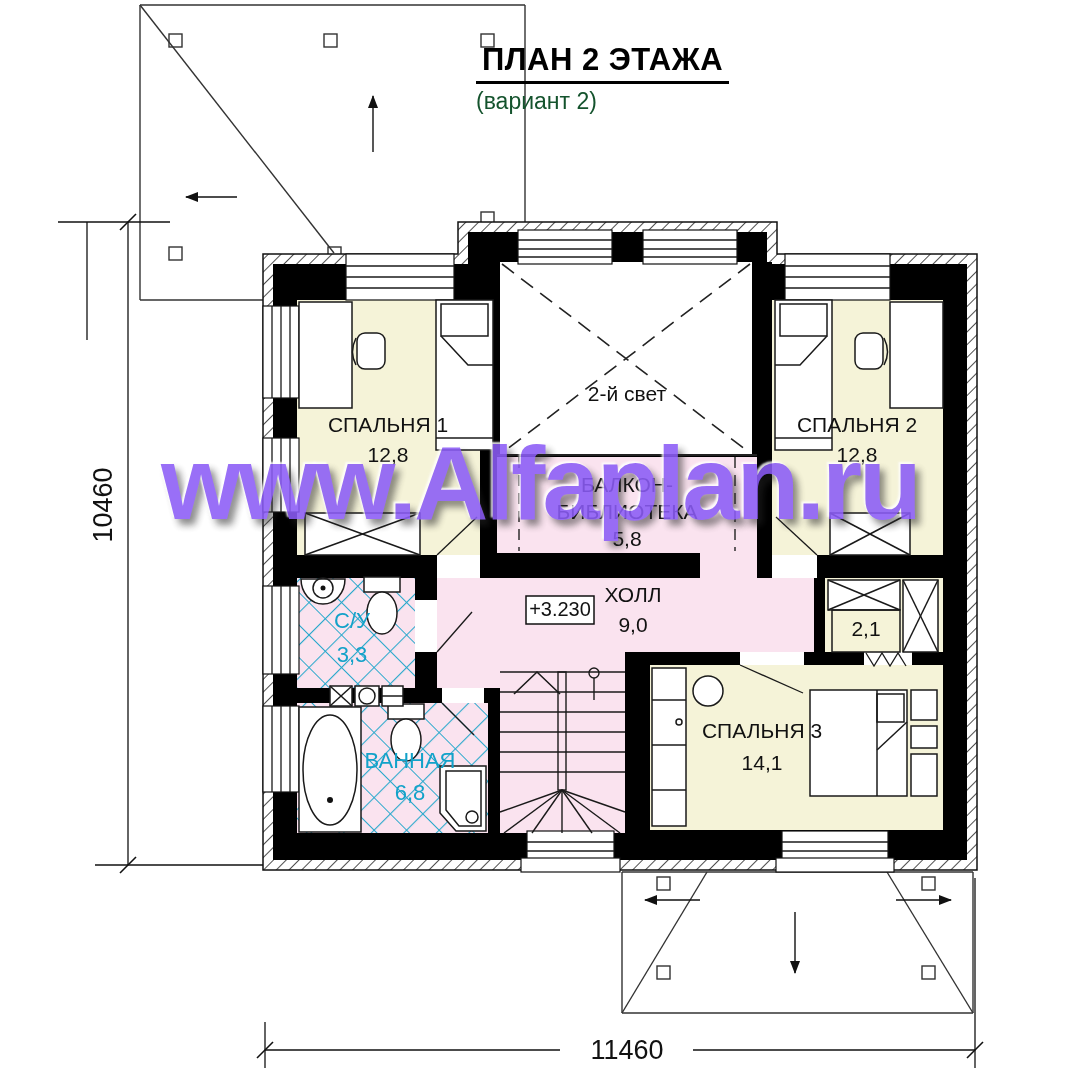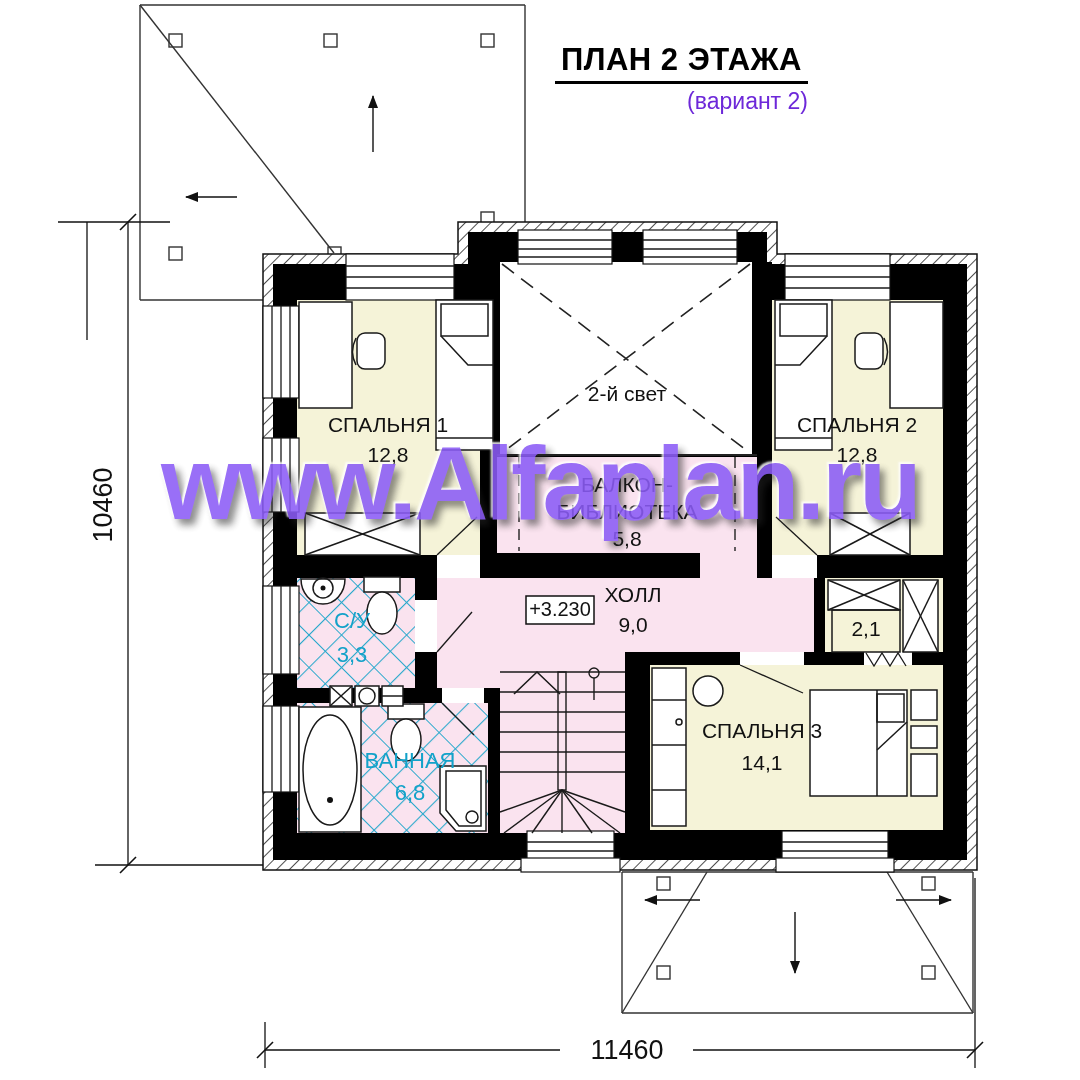--- a/index.html
+++ b/index.html
@@ -1,22 +1,22 @@
 <!DOCTYPE html>
 <html style="--room-cream: #f5f3d8; --room-pink: #fae3ef; --tile-cyan: #2aa9cc; --label-cyan: #13a2c9; --wall-black: #000000; --watermark-gray: #9b9b9b;"><head>
 <meta charset="utf-8">
 <style>
   html,body{margin:0;padding:0;background:#fff;}
   #canvas{position:relative;width:1080px;height:1080px;background:#fff;overflow:hidden;
           font-family:"Liberation Sans","DejaVu Sans",sans-serif;}
   svg{position:absolute;left:0;top:0;}
-  #title-block{position:absolute;left:508px;top:42px;width:300px;text-align:right;z-index:5;}
+  #title-block{position:absolute;left:476px;top:42px;width:300px;text-align:left;z-index:5;}
   #title-main{display:inline-block;font-size:31px;font-weight:bold;color:#000;
               border-bottom:3px solid #000;padding:0 6px 3px 6px;letter-spacing:.5px;}
-  #title-variant{font-size:23px;color:#6d28d9;margin-top:4px;}
+  #title-variant{font-size:23px;color:#14532d;margin-top:4px;}
   #watermark{position:absolute;left:50%;top:425px;transform:translateX(-50%);z-index:9;
              font-size:103px;font-weight:bold;white-space:nowrap;letter-spacing:-3px;
              color:#8b5cf6;opacity:.88;pointer-events:none;
              text-shadow:-2px -2px 2px rgba(255,255,255,.95), 5px 6px 7px rgba(40,40,40,.6);}
   text{font-family:"Liberation Sans","DejaVu Sans",sans-serif;}
   .room-label{font-size:21px;fill:#111;text-anchor:middle;}
   .cyan-label{font-size:22px;fill:var(--label-cyan,#17a2c9);text-anchor:middle;}
   .dim-label{font-size:27px;fill:#111;text-anchor:middle;}
   .lvl-label{font-size:20px;fill:#111;text-anchor:middle;}
   .thin{stroke:#1a1a1a;stroke-width:1.3;fill:none;}

